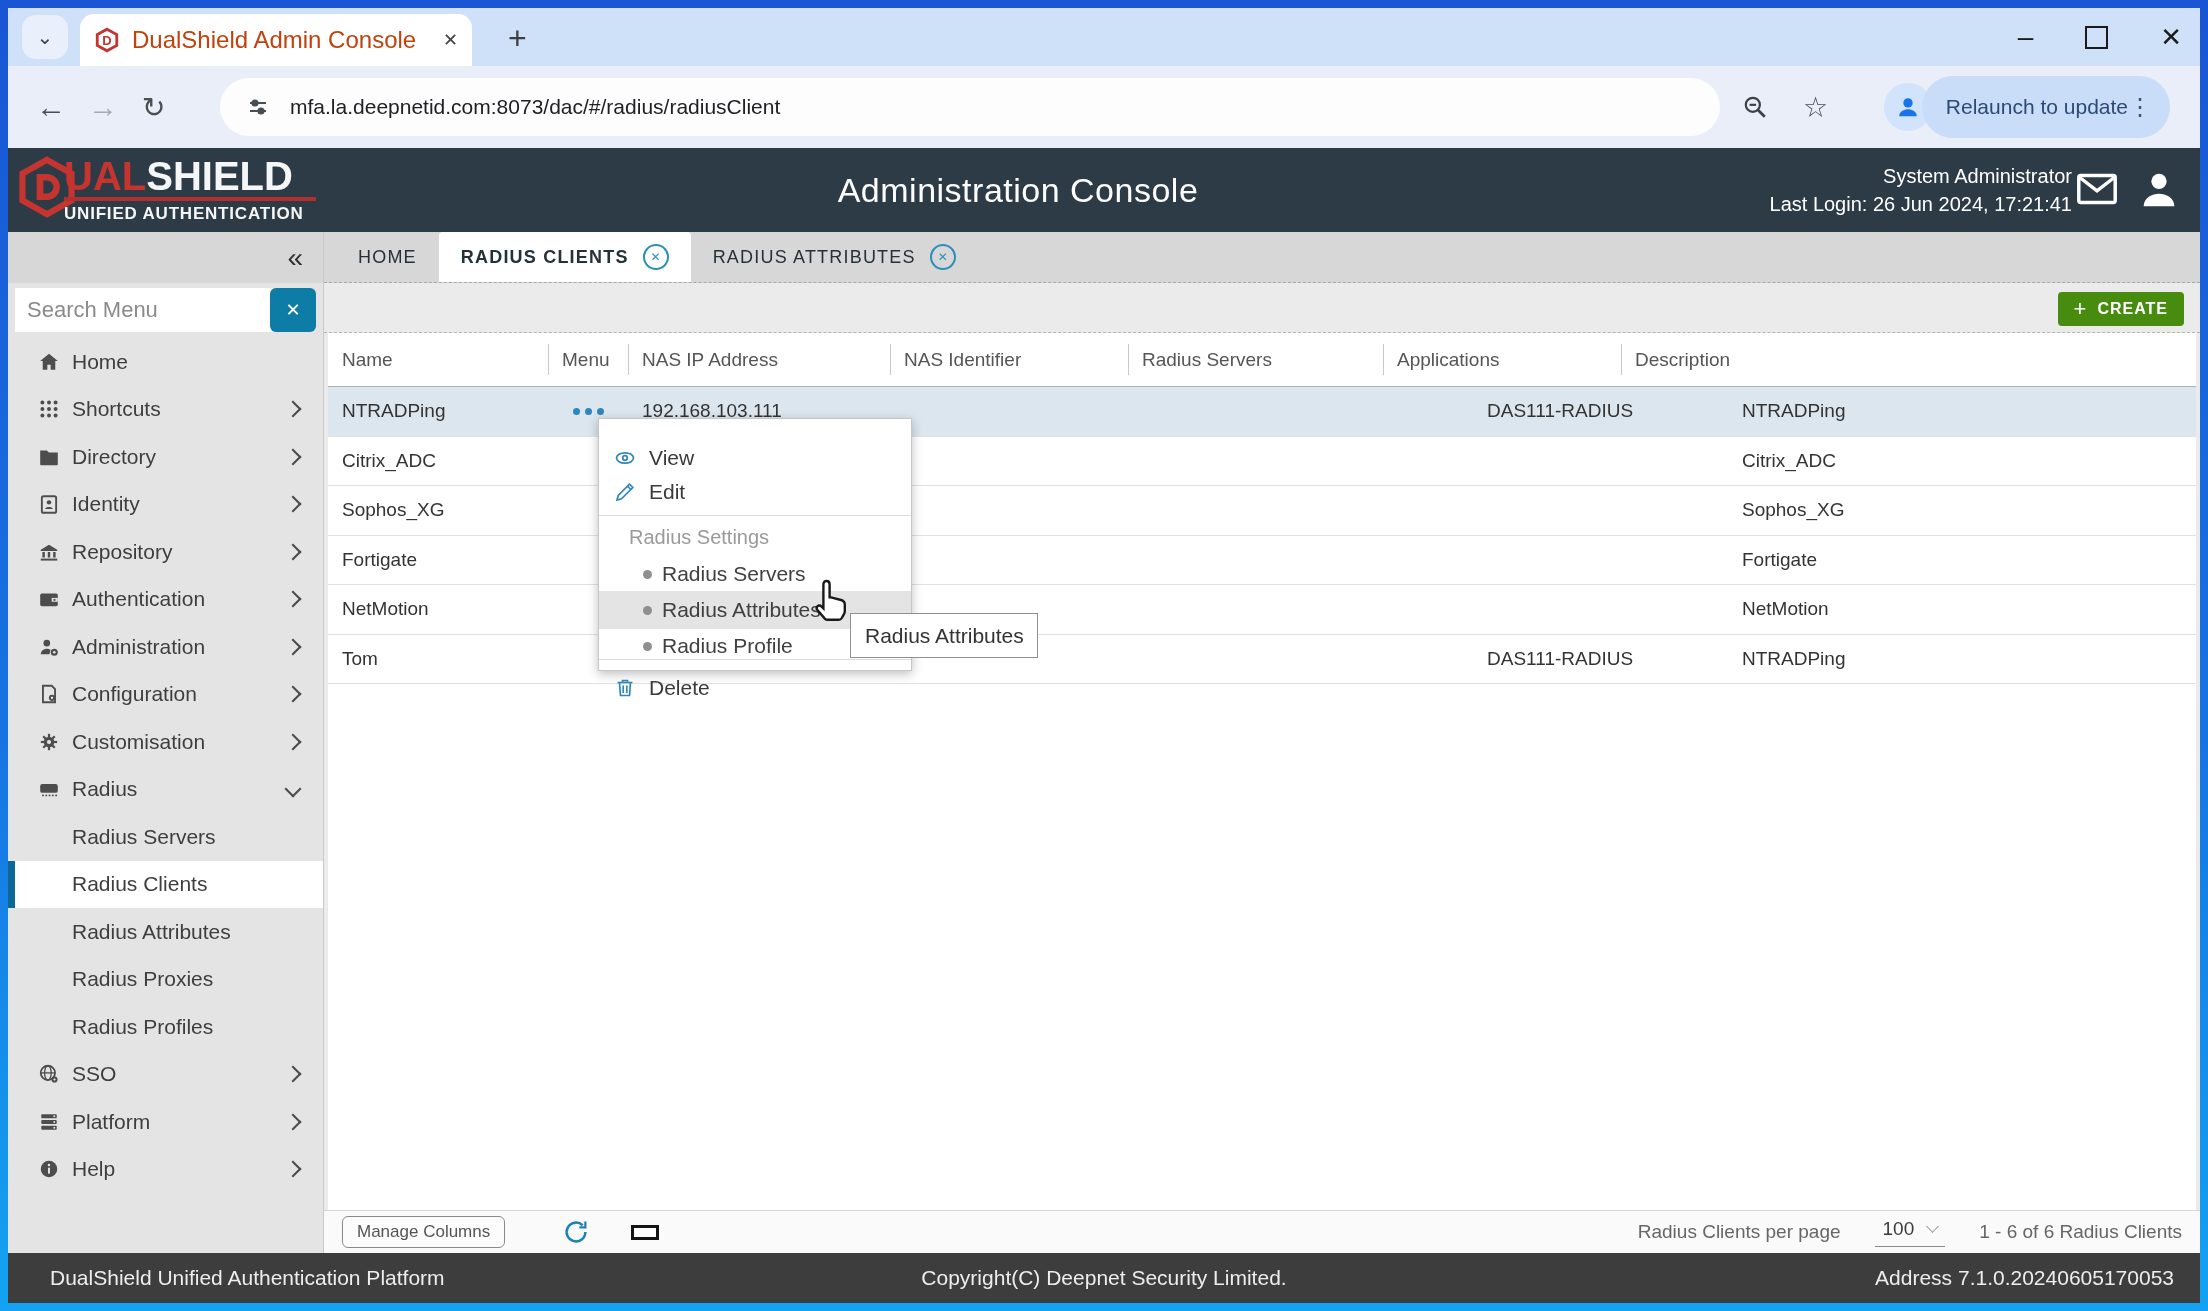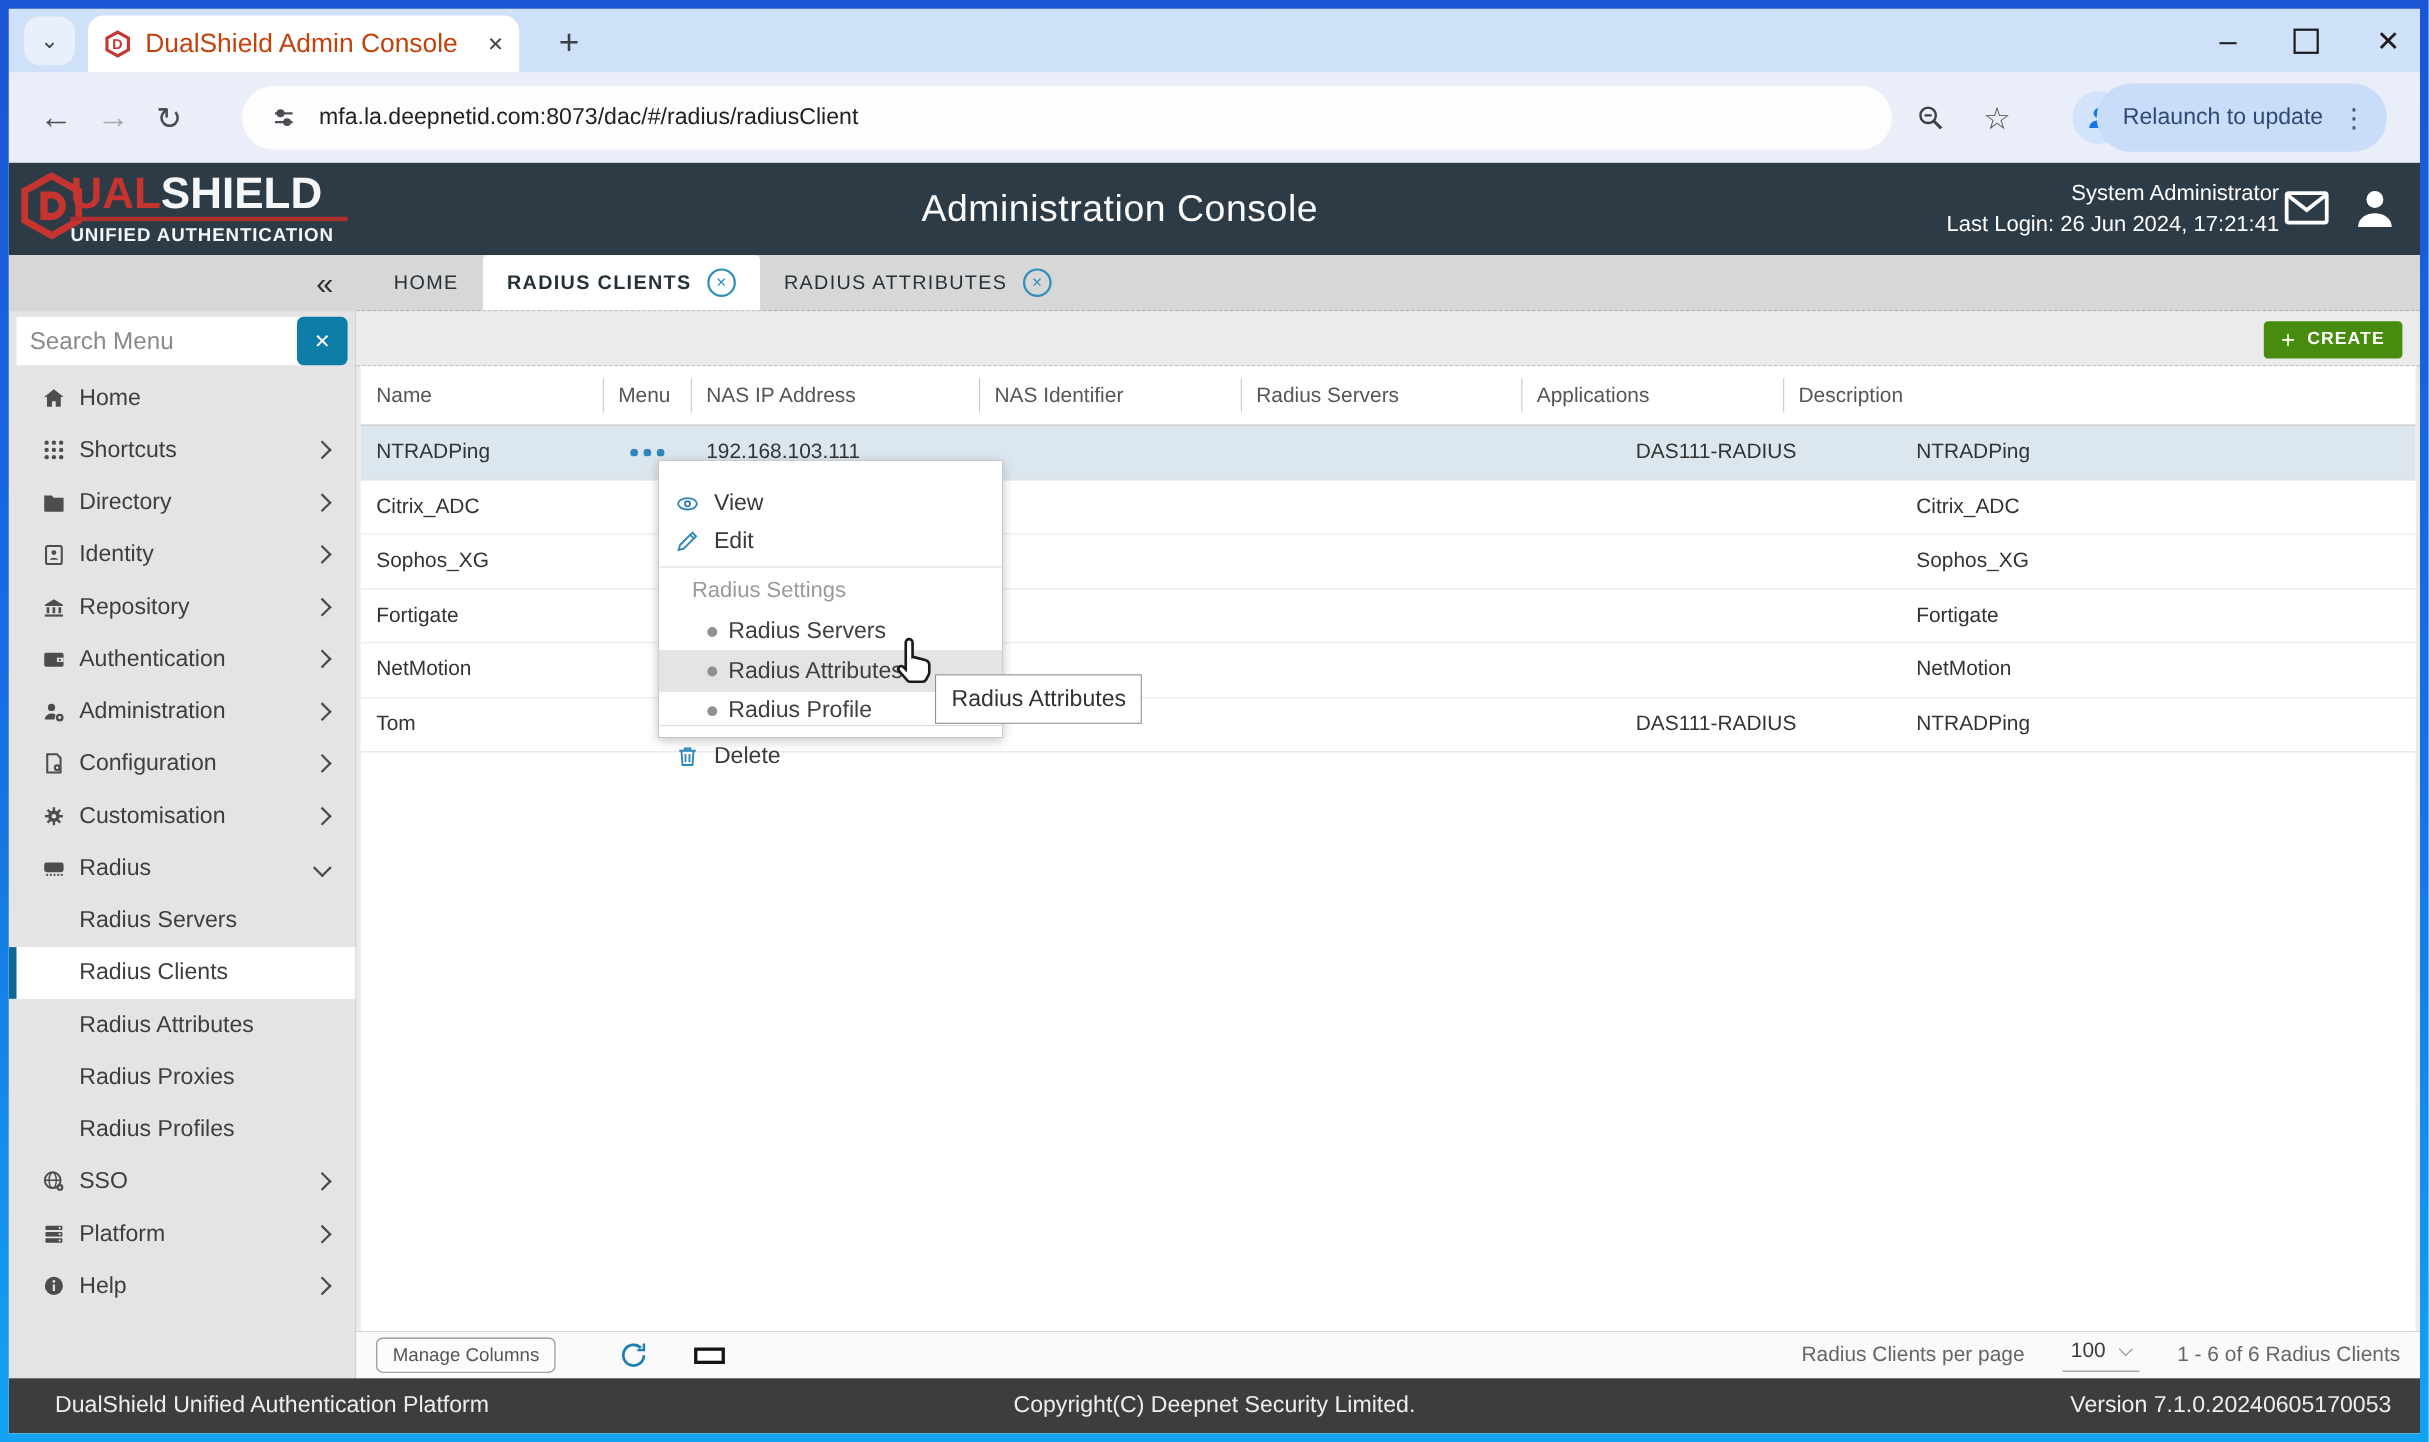--- a/index.html
+++ b/index.html
@@ -19,21 +19,21 @@
   .wctrls{position:absolute;right:18px;top:0;height:58px;display:flex;align-items:center;gap:52px;color:#1b1b1b;}
   .wmin{font-size:28px;font-weight:400;}
   .wmax{width:19px;height:19px;border:2px solid #1b1b1b;}
   .wclose{font-size:26px;font-weight:300;}
   .urlrow{position:absolute;left:0;top:58px;width:2192px;height:82px;background:#e9eef8;}
   .navic{position:absolute;top:0;height:82px;display:flex;align-items:center;font-size:30px;color:#4a4e53;}
   .urlpill{position:absolute;left:212px;top:12px;width:1500px;height:58px;background:#fdfdfe;border-radius:29px;
     display:flex;align-items:center;padding:0 26px;box-sizing:border-box;gap:20px;}
   .urltext{font-size:21px;color:#202124;}
   .relaunch{position:absolute;right:30px;top:10px;height:62px;background:#c9ddf8;border-radius:31px;
-    display:flex;align-items:center;gap:16px;padding:0 18px 0 24px;box-sizing:border-box;}
+    display:flex;align-items:center;gap:0;padding:0 18px 0 24px;box-sizing:border-box;}
   .relaunch .rl{font-size:21px;color:#2d4a77;}
   .relaunch .dots{font-size:24px;color:#3c5377;letter-spacing:0;}
   .avatar{position:absolute;right:268px;top:17px;width:48px;height:48px;border-radius:50%;background:#d2e3fc;
     display:flex;align-items:center;justify-content:center;}
   
   .appheader{position:absolute;left:0;top:140px;width:2192px;height:84px;background:#2d3b46;}
   .logo{position:absolute;left:8px;top:8px;display:flex;align-items:flex-start;justify-content:center;}
   .logotext{margin-left:-14px;}
   .logoline1{font-size:40px;font-weight:800;letter-spacing:0;line-height:40px;}
   .logoline1 .red{color:#c5342f;}
@@ -494,21 +494,21 @@
               <span class="caret"></span>
             </span>
         <span class="rangetxt">1 - 6 of 6 Radius Clients</span>
       </div>
     </div>
   </div>
 
   <div class="appfooter">
     <span class="fl">DualShield Unified Authentication Platform</span>
     <span class="fc">Copyright(C) Deepnet Security Limited.</span>
-    <span class="fr">Version 7.1.0.20240605170053</span>
+    <span class="fr">Address 7.1.0.20240605170053</span>
   </div>
 
   <div class="ctxmenu">
     <div class="cmi" style="top:22px;height:34px;">
       <svg class="cic" viewBox="0 0 24 24" fill="none" stroke="#2e86ba" stroke-width="1.7">
             <ellipse cx="12" cy="12" rx="8.5" ry="5.2"></ellipse>
             <circle cx="12" cy="12" r="2.3"></circle>
           </svg>
       <span>View</span>
     </div>

